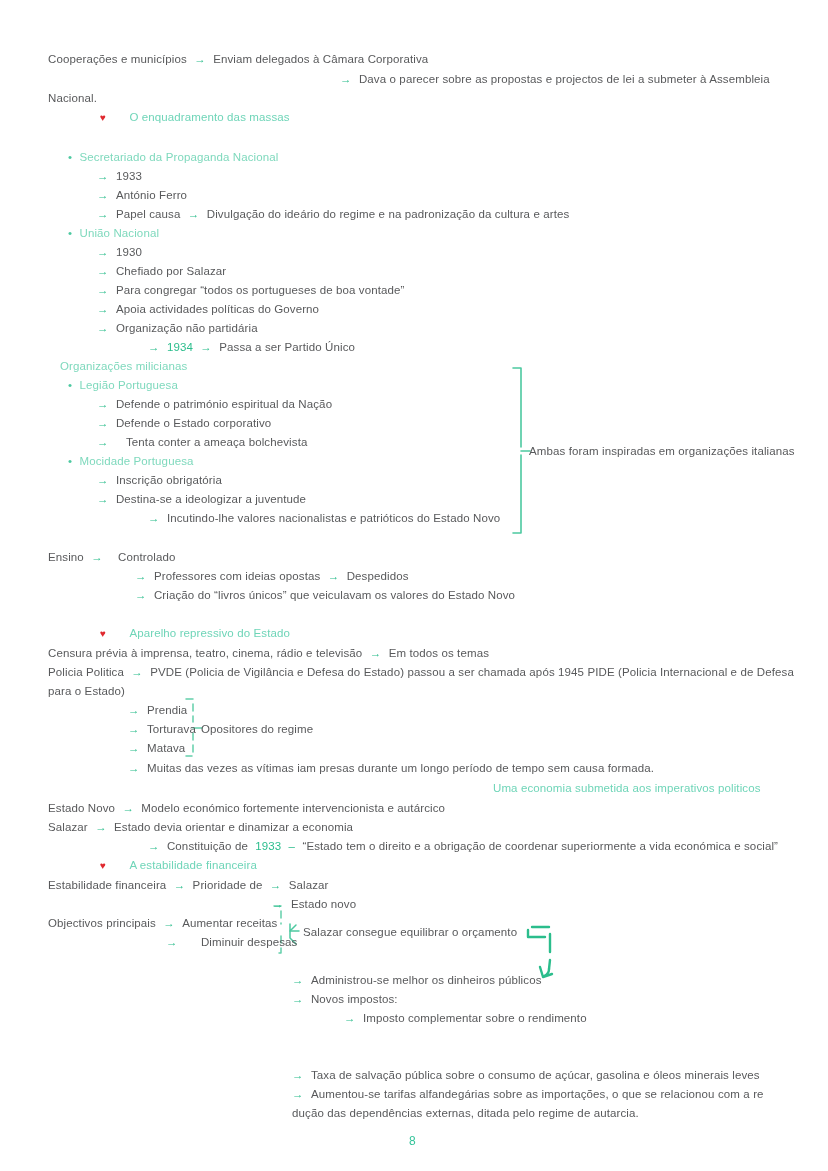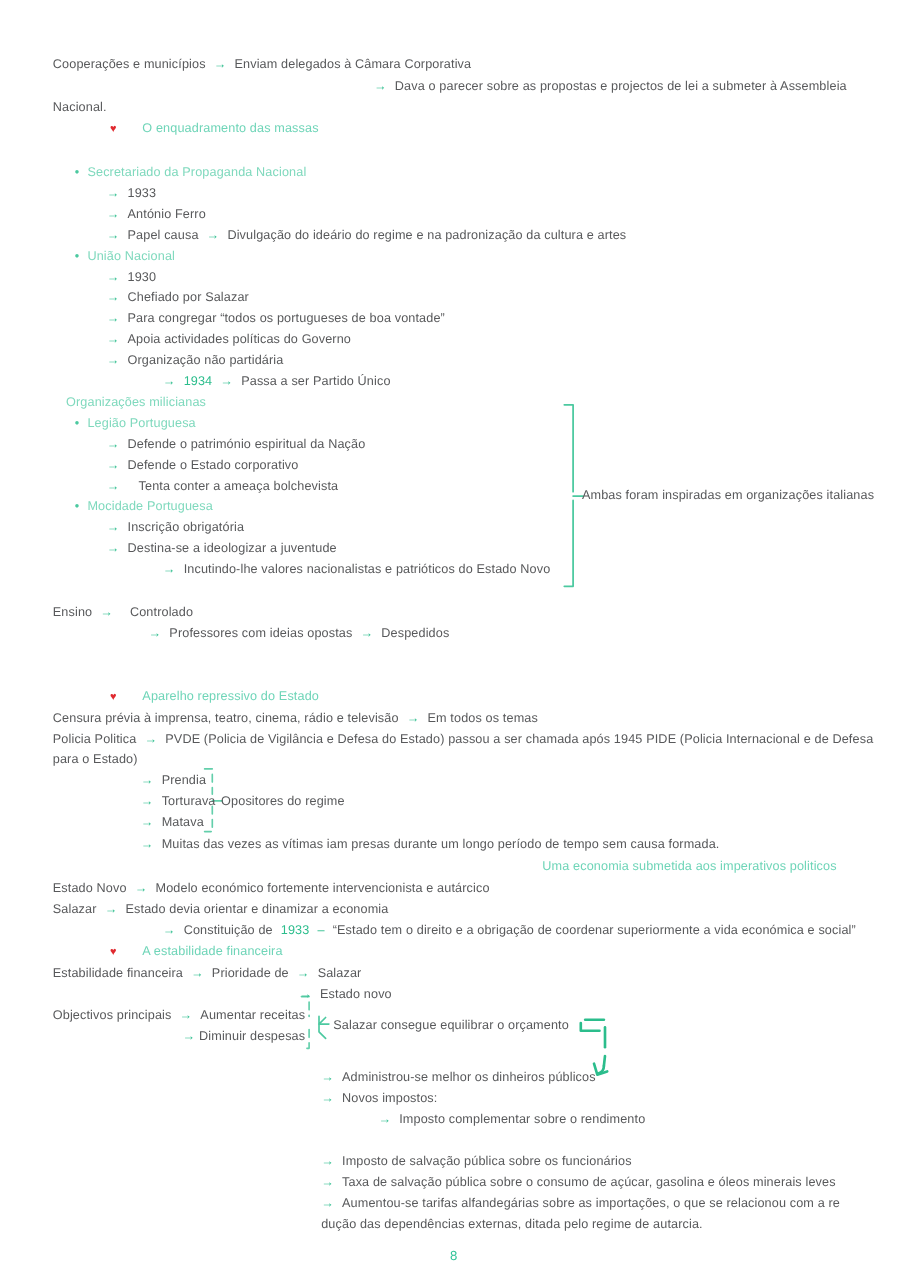--- a/index.html
+++ b/index.html
@@ -229,20 +229,24 @@
     <span style="margin-left: 12px;">Controlado</span>
   </div>
 
   <div class="ln" style="left:135px; top:569px;">
     <span class="arrow">→</span>
     <span style="margin-left: 4px;">Professores com ideias opostas</span>
     <span class="arrow" style="margin-left: 4px;">→</span>
     <span style="margin-left: 4px;">Despedidos</span>
   </div>
 
+  <div class="ln" style="left:135px; top:588px;">
+    <span class="arrow">→</span>
+    <span style="margin-left: 4px;">Criação do “livros únicos” que veiculavam os valores do Estado Novo</span>
+  </div>
 
   <div class="ln" style="left:100px; top:626px;">
     <span class="heart" style="position:static;">♥</span>
     <span class="heading" style="margin-left:20px;">Aparelho repressivo do Estado</span>
   </div>
 
   <div class="ln" style="left:48px; top:646px;">
     <span>Censura prévia à imprensa, teatro, cinema, rádio e televisão</span>
     <span class="arrow" style="margin-left: 4px;">→</span>
     <span style="margin-left: 4px;">Em todos os temas</span>
@@ -319,45 +323,41 @@
   </div>
 
   <div class="ln" style="left:48px; top:916px;">
     <span>Objectivos principais</span>
     <span class="arrow" style="margin-left: 4px;">→</span>
     <span style="margin-left: 4px;">Aumentar receitas</span>
   </div>
 
   <div class="ln" style="left:166px; top:935px;">
     <span class="arrow">→</span>
-    <span style="margin-left: 0;">Diminuir despesas</span>
+    <span style="margin-left: 20px;">Diminuir despesas</span>
   </div>
 
   <div class="ln" style="left:303px; top:925px;">Salazar consegue equilibrar o orçamento</div>
 
   <div class="ln" style="left:292px; top:973px;">
     <span class="arrow">→</span>
     <span style="margin-left: 4px;">Administrou-se melhor os dinheiros públicos</span>
   </div>
 
   <div class="ln" style="left:292px; top:992px;">
     <span class="arrow">→</span>
     <span style="margin-left: 4px;">Novos impostos:</span>
   </div>
 
   <div class="ln" style="left:344px; top:1011px;">
     <span class="arrow">→</span>
     <span style="margin-left: 4px;">Imposto complementar sobre o rendimento</span>
   </div>
 
 
-  <div class="ln" style="left:292px; top:1049px;">
-    <span class="arrow">→</span>
-    <span style="margin-left: 4px;">Imposto de salvação pública sobre os funcionários</span>
-  </div>
 
   <div class="ln" style="left:292px; top:1068px;">
     <span class="arrow">→</span>
     <span style="margin-left: 4px;">Taxa de salvação pública sobre o consumo de açúcar, gasolina e óleos minerais leves</span>
   </div>
 
   <div class="ln" style="left:292px; top:1087px;">
     <span class="arrow">→</span>
     <span style="margin-left: 4px;">Aumentou-se tarifas alfandegárias sobre as importações, o que se relacionou com a re</span>
   </div>

